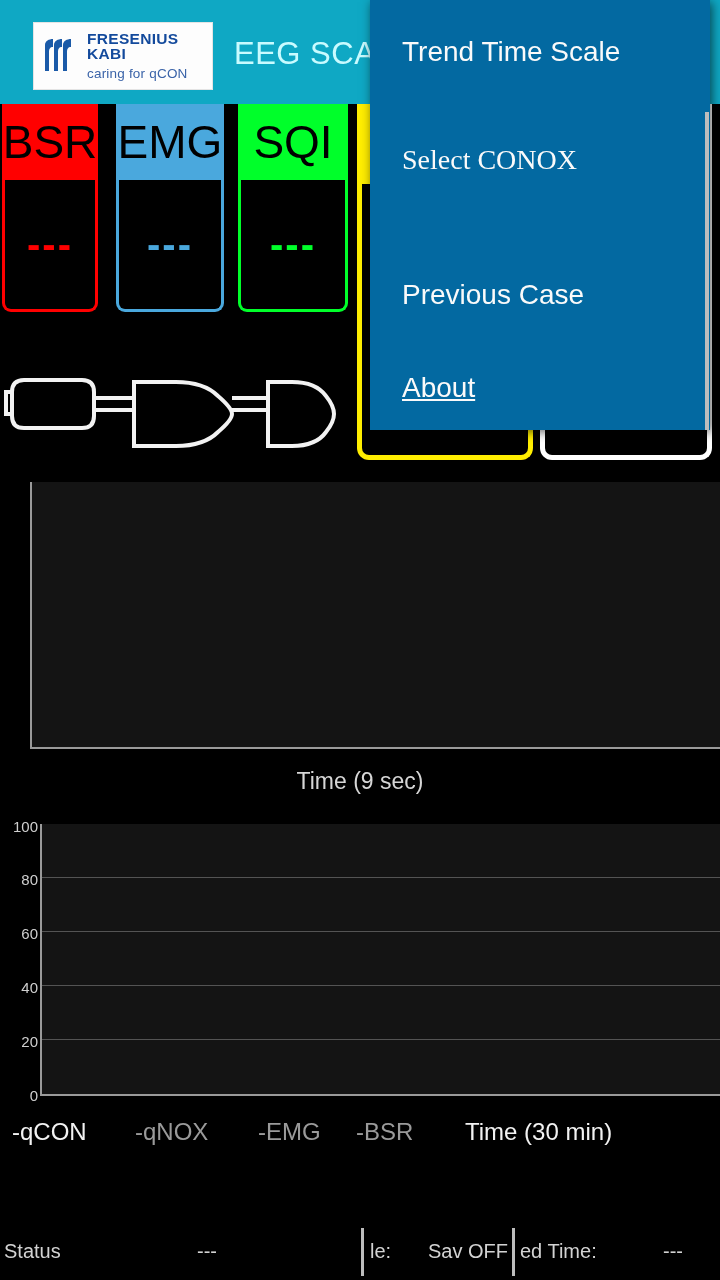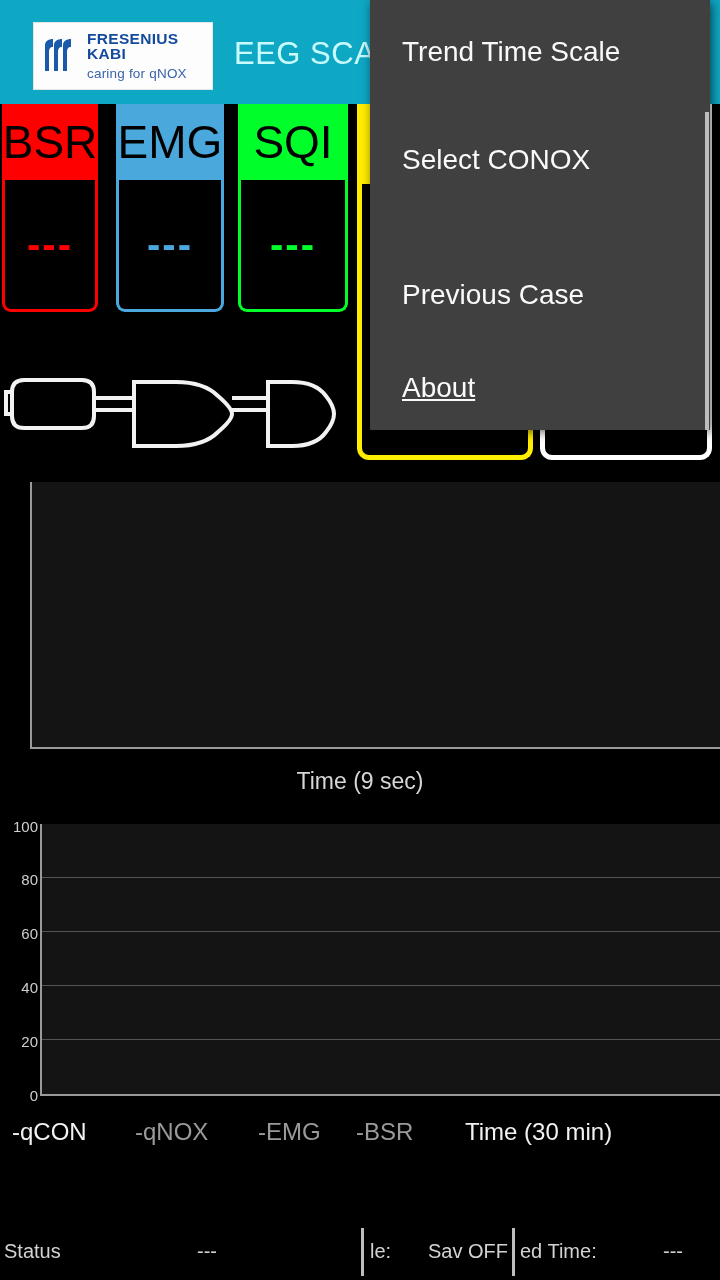--- a/index.html
+++ b/index.html
@@ -133,21 +133,21 @@
   .st-value {
     position: absolute; top: 16px; font-size: 20px; color: #d2d2d2; white-space: nowrap;
   }
   .st-div {
     position: absolute; top: 4px; width: 3px; height: 48px; background: #bdbdbd;
   }
 
   
   .menu {
     position: absolute; left: 370px; top: 0; width: 340px; height: 430px;
-    background: #404040; box-shadow: 2px 2px 10px rgba(0,0,0,.6);
+    background: #0369a1; box-shadow: 2px 2px 10px rgba(0,0,0,.6);
     z-index: 50;
     padding-left: 47px;
   }
   .menu-item {
     position: absolute; left: 32px; font-size: 28px; color: #fafafa;
     white-space: nowrap;
   }
   .menu-scroll {
     position: absolute; right: 1px; top: 112px; width: 4px; height: 318px;
     background: #bdbdbd;
@@ -161,21 +161,21 @@
   <div class="titlebar">
     <div class="logo-box">
       <svg class="logo-mark" viewBox="0 0 40 38">
         <path d="M4 8 C4 4 8 2 12 2 L12 10 C9 10 8 12 8 15 L8 34 L4 34 Z" fill="#1a5aa8"></path>
         <path d="M13 8 C13 4 17 2 21 2 L21 10 C18 10 17 12 17 15 L17 34 L13 34 Z" fill="#1a5aa8"></path>
         <path d="M22 8 C22 4 26 2 30 2 L30 10 C27 10 26 12 26 15 L26 34 L22 34 Z" fill="#1a5aa8"></path>
       </svg>
       <div class="logo-text">
         <div class="logo-name">FRESENIUS</div>
         <div class="logo-name">KABI</div>
-        <div class="logo-tag">caring for qNOX</div>
+        <div class="logo-tag">caring for qCON</div>
       </div>
     </div>
     <div class="app-title">EEG SCAL</div>
   </div>
 
   <div class="metrics">
 
     <div class="metric m-bsr">
       <div class="hdr">BSR</div>
       <div class="val">---</div>
@@ -246,19 +246,19 @@
     <div class="st-label" style="left:370px;">le:</div>
     <div class="st-label" style="left:428px;">Sav</div>
     <div class="st-value" style="left:468px;">OFF</div>
     <div class="st-div" style="left:512px;"></div>
     <div class="st-label" style="left:520px;">ed Time:</div>
     <div class="st-value" style="left:663px;">---</div>
   </div>
 
   <div class="menu">
     <div class="menu-item" style="top:36px;">Trend Time Scale</div>
-    <div class="menu-item" style="top:144px;">Select CONOX</div>
+    <div class="menu-item" style="top:144px;font-family:Liberation Serif, serif;">Select CONOX</div>
     <div class="menu-item" style="top:252px;margin-top:27px;">Previous Case</div>
     <div class="menu-item" style="top:372px;text-decoration:underline;">About</div>
     <div class="menu-scroll"></div>
   </div>
 
 </div>
 
 </body></html>

